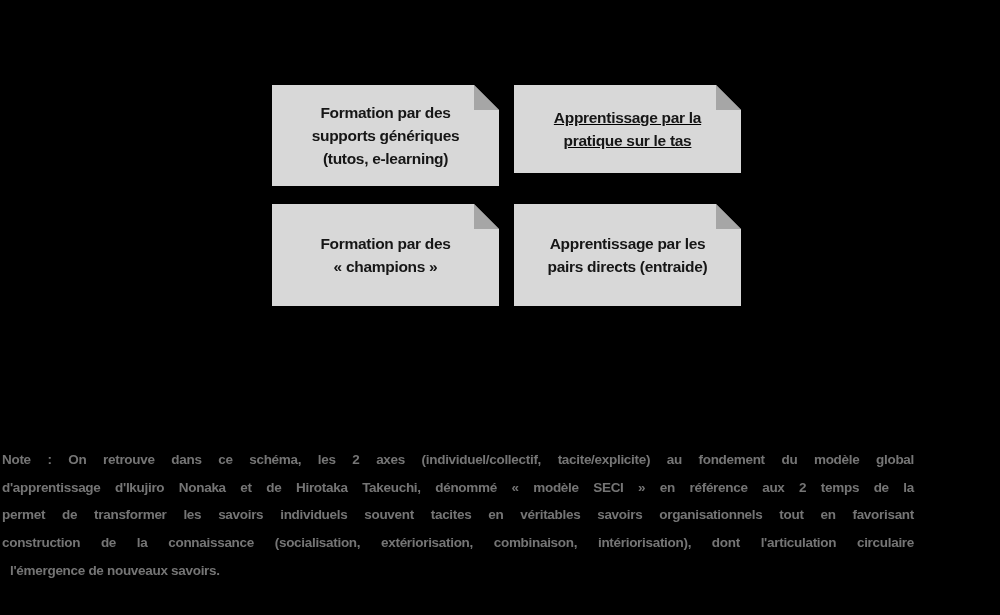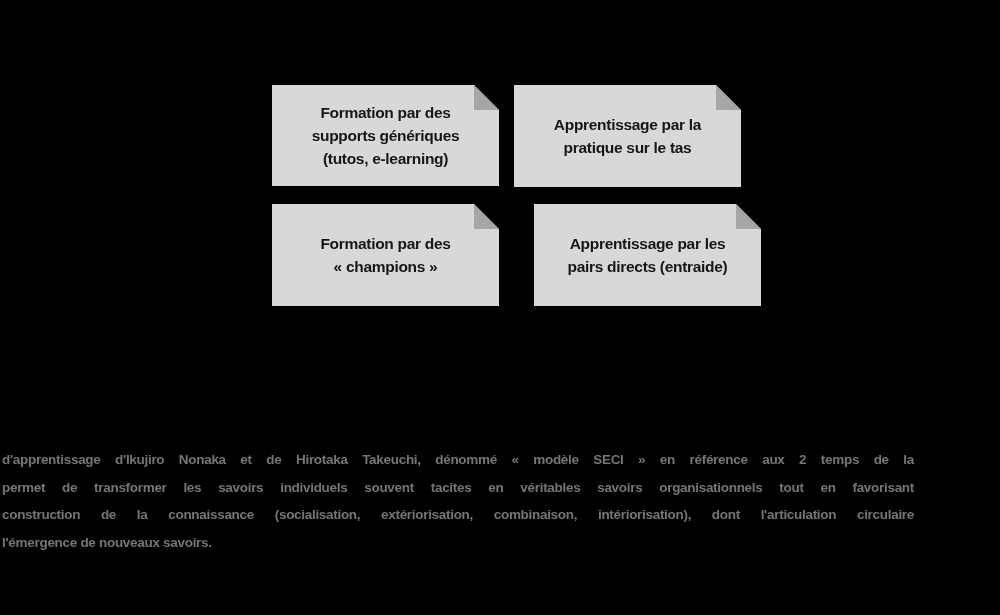--- a/index.html
+++ b/index.html
@@ -25,23 +25,23 @@
   
   .note-box {
     position: absolute;
     background: var(--box-fill);
     clip-path: polygon(0 0, calc(100% - 25px) 0, 100% 25px, 100% 100%, 0 100%);
     display: flex;
     align-items: center;
     justify-content: center;
   }
   .b1 { left: 272px; top: 85px;  width: 227px; height: 101px; }
-  .b2 { left: 514px; top: 85px;  width: 227px; height: 102px; }
+  .b2 { left: 514px; top: 85px;  width: 227px; height: 88px; text-decoration: underline; }
   .b3 { left: 272px; top: 204px; width: 227px; height: 102px; }
-  .b4 { left: 514px; top: 204px; width: 227px; height: 102px; margin-left: 20px; }
+  .b4 { left: 514px; top: 204px; width: 227px; height: 102px; }
   .fold {
     position: absolute;
     top: 0; right: 0;
     width: 25px; height: 25px;
     background: var(--fold);
     clip-path: polygon(0 0, 100% 100%, 0 100%);
   }
   .box-text {
     white-space: pre-line;
     text-align: center;
@@ -64,20 +64,21 @@
     font-size: 13.5px;
     line-height: 27.7px;
     letter-spacing: -0.3px;
   }
   .note-line {
     text-align: justify;
     text-align-last: justify;
   }
   .note-line:last-child {
     text-align-last: left;
+    margin-left: 8px;
   }
 </style>
 </head>
 <body>
 
 <div class="stage">
 
   <div class="note-box b1">
     <span class="fold"></span>
     <div class="box-text">Formation par des
@@ -97,19 +98,20 @@
 « champions »</div>
   </div>
 
   <div class="note-box b4">
     <span class="fold"></span>
     <div class="box-text">Apprentissage par les
 pairs directs (entraide)</div>
   </div>
 
   <div class="note">
+    <div class="note-line">Note : On retrouve dans ce schéma, les 2 axes (individuel/collectif, tacite/explicite) au fondement du modèle global</div>
     <div class="note-line">d'apprentissage d'Ikujiro Nonaka et de Hirotaka Takeuchi, dénommé « modèle SECI » en référence aux 2 temps de la</div>
     <div class="note-line">permet de transformer les savoirs individuels souvent tacites en véritables savoirs organisationnels tout en favorisant</div>
     <div class="note-line">construction de la connaissance (socialisation, extériorisation, combinaison, intériorisation), dont l'articulation circulaire</div>
     <div class="note-line">l'émergence de nouveaux savoirs.</div>
   </div>
 
 </div>
 
 </body></html>

